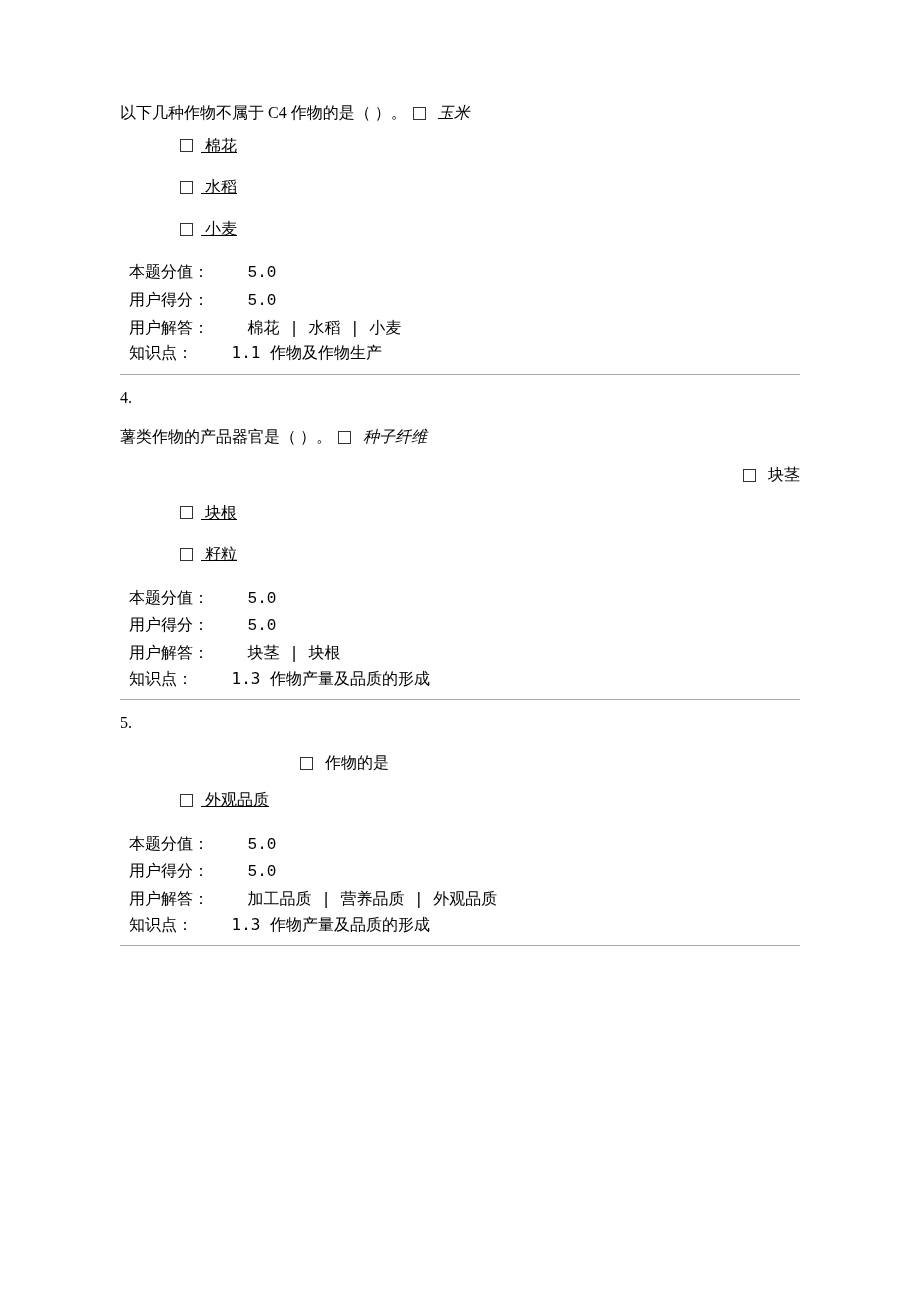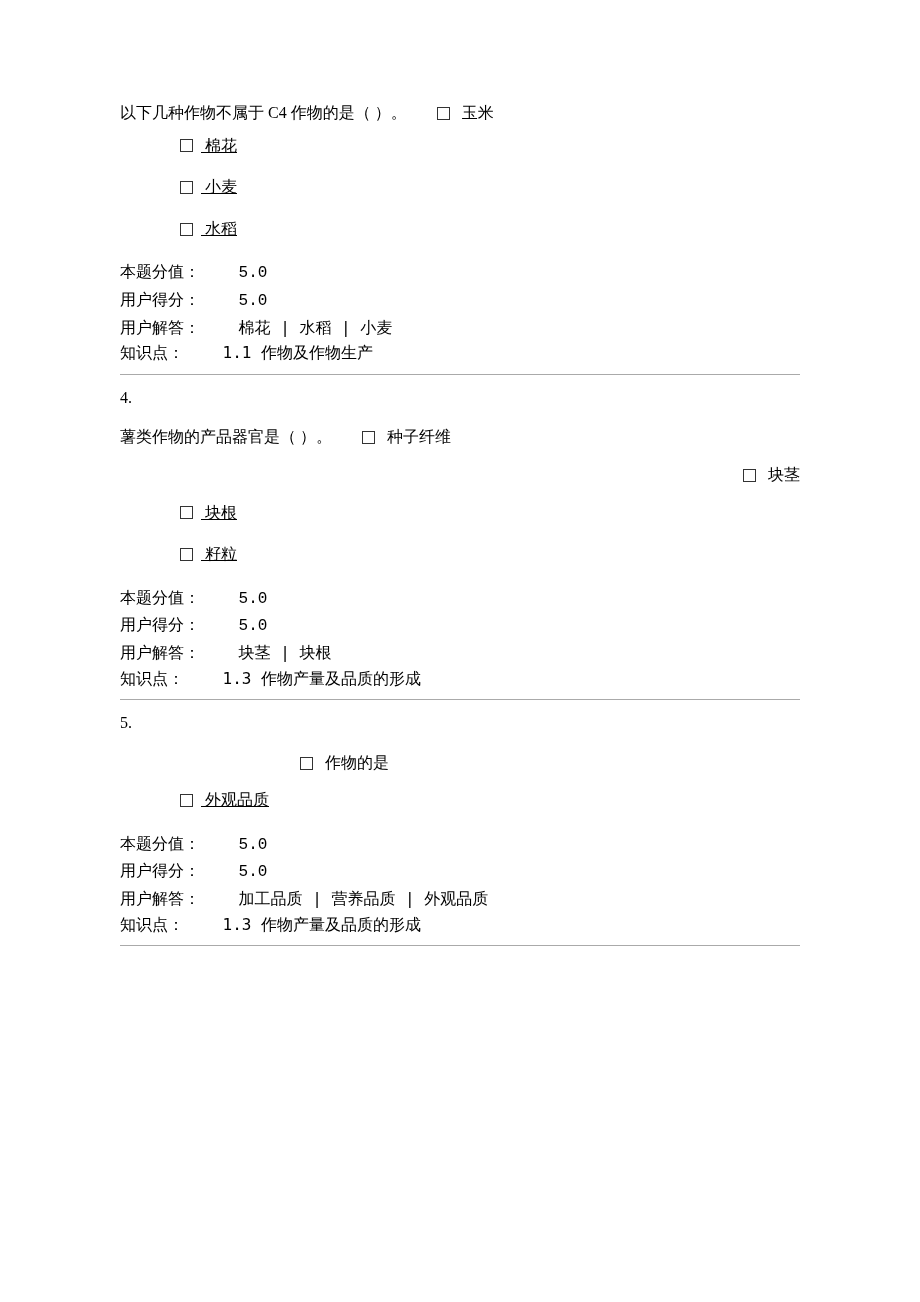--- a/index.html
+++ b/index.html
@@ -11,21 +11,22 @@
     padding: 100px 120px 40px 120px;
     width: 920px;
     box-sizing: border-box;
     line-height: 1.6;
   }
   .question-stem {
     margin-bottom: 4px;
   }
   .inline-option {
     display: inline-block;
-    margin-left: 26px;
+    margin-left: 2px;
+    font-style: italic;
   }
   .checkbox {
     display: inline-block;
     width: 11px;
     height: 11px;
     border: 1px solid #333;
     margin-right: 8px;
     vertical-align: middle;
     position: relative;
     top: -1px;
@@ -43,20 +44,21 @@
     text-align: right;
   }
   .option-row-inline2 {
     margin-left: 180px;
     margin-top: 12px;
     margin-bottom: 12px;
   }
   .meta-block {
     margin-top: 18px;
     font-family: "SimSun", "宋体", monospace;
+    margin-left: 9px;
   }
   .meta-row {
     white-space: pre;
   }
   .hr {
     border: none;
     border-top: 1px solid #aaa;
     margin: 8px 0 10px 0;
   }
   .qnum {
@@ -76,25 +78,25 @@
       <span class="checkbox"></span>
       <span>玉米</span>
     </span>
   </div>
   <div class="option-row">
     <span class="checkbox"></span>
     <span>棉花</span>
   </div>
   <div class="option-row">
     <span class="checkbox"></span>
-    <span>小麦</span>
+    <span>水稻</span>
   </div>
   <div class="option-row">
     <span class="checkbox"></span>
-    <span>水稻</span>
+    <span>小麦</span>
   </div>
 
   <div class="meta-block">
     <div class="meta-row"><span>本题分值：</span>    <span class="mono">5.0</span></div>
     <div class="meta-row"><span>用户得分：</span>    <span class="mono">5.0</span></div>
     <div class="meta-row"><span>用户解答：</span>    <span>棉花 | 水稻 | 小麦</span></div>
     <div class="meta-row"><span>知识点：</span>    <span>1.1 作物及作物生产</span></div>
   </div>
 </div>
 

